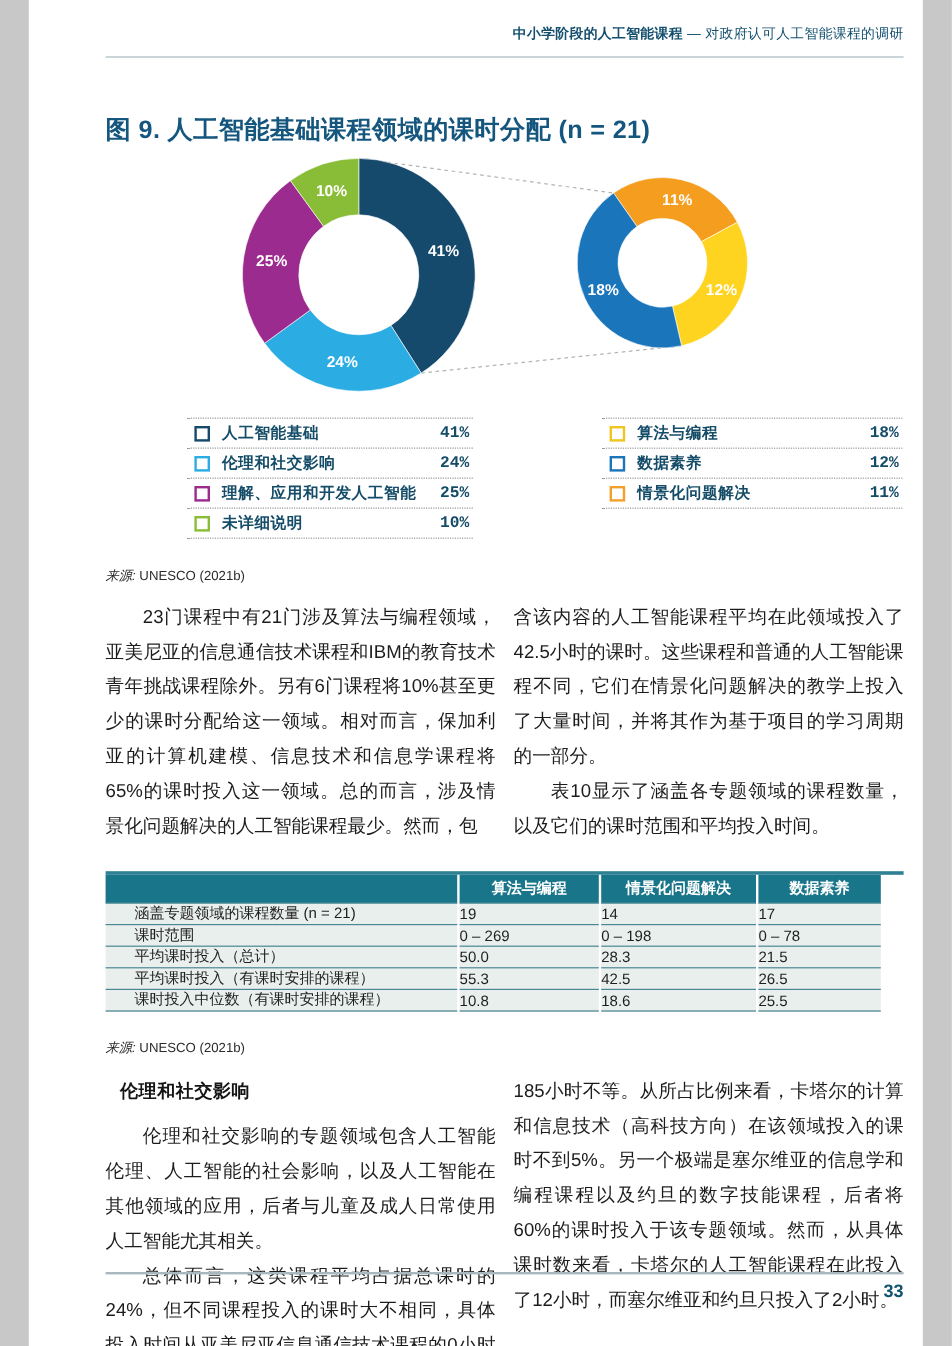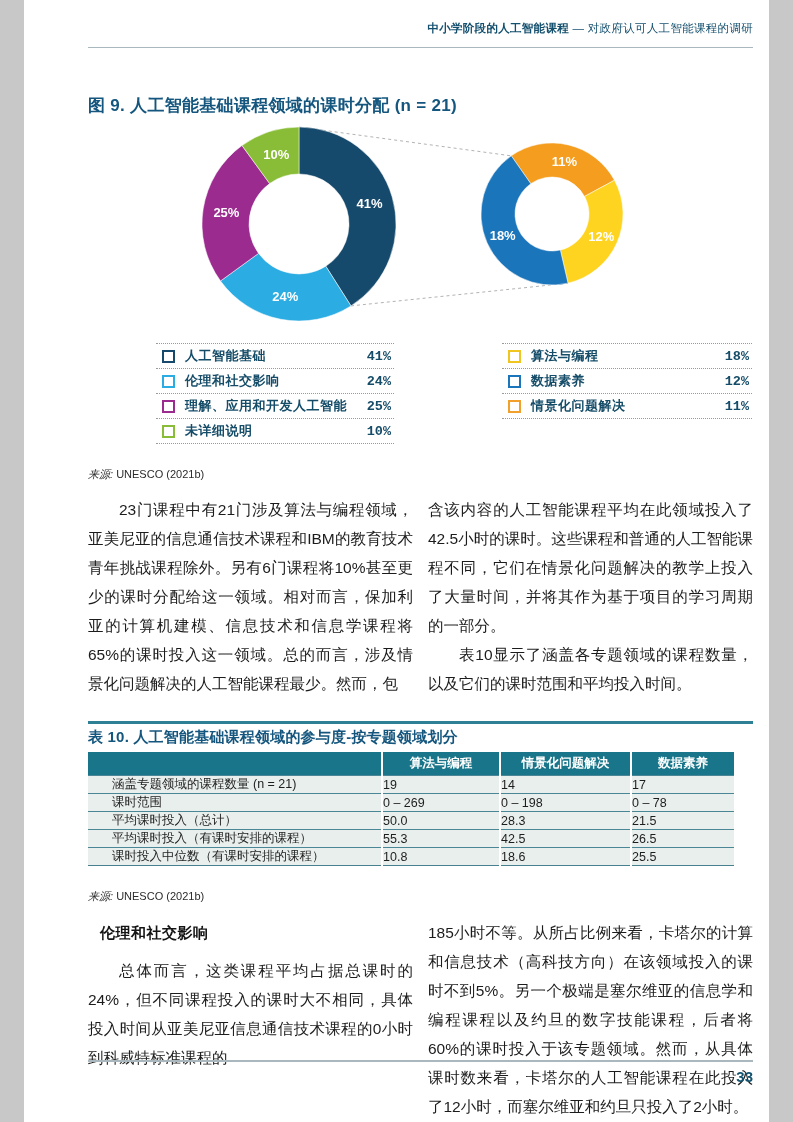--- a/index.html
+++ b/index.html
@@ -12,21 +12,21 @@
 
   
   .page-header {
     padding-top:21px; padding-bottom:11px; text-align:right;
     font-size:11.5px; color:#14506E; border-bottom:1.5px solid #a9b8bf;
     letter-spacing:0.3px;
   }
   .ph-bold { font-weight:bold; }
 
   
-  .fig-title { margin:46px 0 0 0; font-size:17px; font-weight:bold; color:#14567E; letter-spacing:0.3px; }
+  .fig-title { margin:46px 0 0 0; font-size:21px; font-weight:bold; color:#14567E; letter-spacing:0.3px; }
   #donut-svg { display:block; margin-top:5px; }
 
   .legend { display:flex; margin-top:3px; padding-left:68px;font-family:Liberation Mono, monospace; }
   .legend-col { display:flex; flex-direction:column; }
   .legend-left  { width:238px; margin-right:108px; }
   .legend-right { width:250px; }
   .lrow { height:24px; display:flex; align-items:center; border-top:1px dotted #9a9a9a; }
   .lrow-last { border-bottom:1px dotted #9a9a9a; }
   .lbox { width:9px; height:9px; border:2.5px solid #000; background:#fff; margin:0 10px 0 6px; flex:0 0 auto; }
   .llabel { font-size:13px; font-weight:bold; color:#154C68; letter-spacing:0.5px; }
@@ -153,21 +153,20 @@
         <p class="indent">23门课程中有21门涉及算法与编程领域，亚美尼亚的信息通信技术课程和IBM的教育技术青年挑战课程除外。另有6门课程将10%甚至更少的课时分配给这一领域。相对而言，保加利亚的计算机建模、信息技术和信息学课程将65%的课时投入这一领域。总的而言，涉及情景化问题解决的人工智能课程最少。然而，包</p>
       </div>
       <div class="col">
         <p>含该内容的人工智能课程平均在此领域投入了42.5小时的课时。这些课程和普通的人工智能课程不同，它们在情景化问题解决的教学上投入了大量时间，并将其作为基于项目的学习周期的一部分。</p>
         <p class="indent para-gap">表10显示了涵盖各专题领域的课程数量，以及它们的课时范围和平均投入时间。</p>
       </div>
     </div>
 
     <div class="table-sec">
       <div class="teal-rule"></div>
-      <h2 class="tbl-title">表 10. 人工智能基础课程领域的参与度-按专题领域划分</h2>
       <table class="data">
         <colgroup>
             <col class="c0">
             <col class="c1">
             <col class="c2">
             <col class="c3">
           </colgroup>
         <thead>
           <tr>
             <th></th>
@@ -211,20 +210,21 @@
       </table>
       <div class="source">
         <span class="src-label">来源:</span>
         <span>UNESCO (2021b)</span>
       </div>
     </div>
 
     <div class="cols sec2">
       <div class="col">
         <h3 class="sec-heading">伦理和社交影响</h3>
+        <p class="indent">伦理和社交影响的专题领域包含人工智能伦理、人工智能的社会影响，以及人工智能在其他领域的应用，后者与儿童及成人日常使用人工智能尤其相关。</p>
         <p class="indent para-gap">总体而言，这类课程平均占据总课时的24%，但不同课程投入的课时大不相同，具体投入时间从亚美尼亚信息通信技术课程的0小时到科威特标准课程的</p>
       </div>
       <div class="col">
         <p>185小时不等。从所占比例来看，卡塔尔的计算和信息技术（高科技方向）在该领域投入的课时不到5%。另一个极端是塞尔维亚的信息学和编程课程以及约旦的数字技能课程，后者将60%的课时投入于该专题领域。然而，从具体课时数来看，卡塔尔的人工智能课程在此投入了12小时，而塞尔维亚和约旦只投入了2小时。</p>
       </div>
     </div>
 
   </div>
 
   <div class="page-footer">

